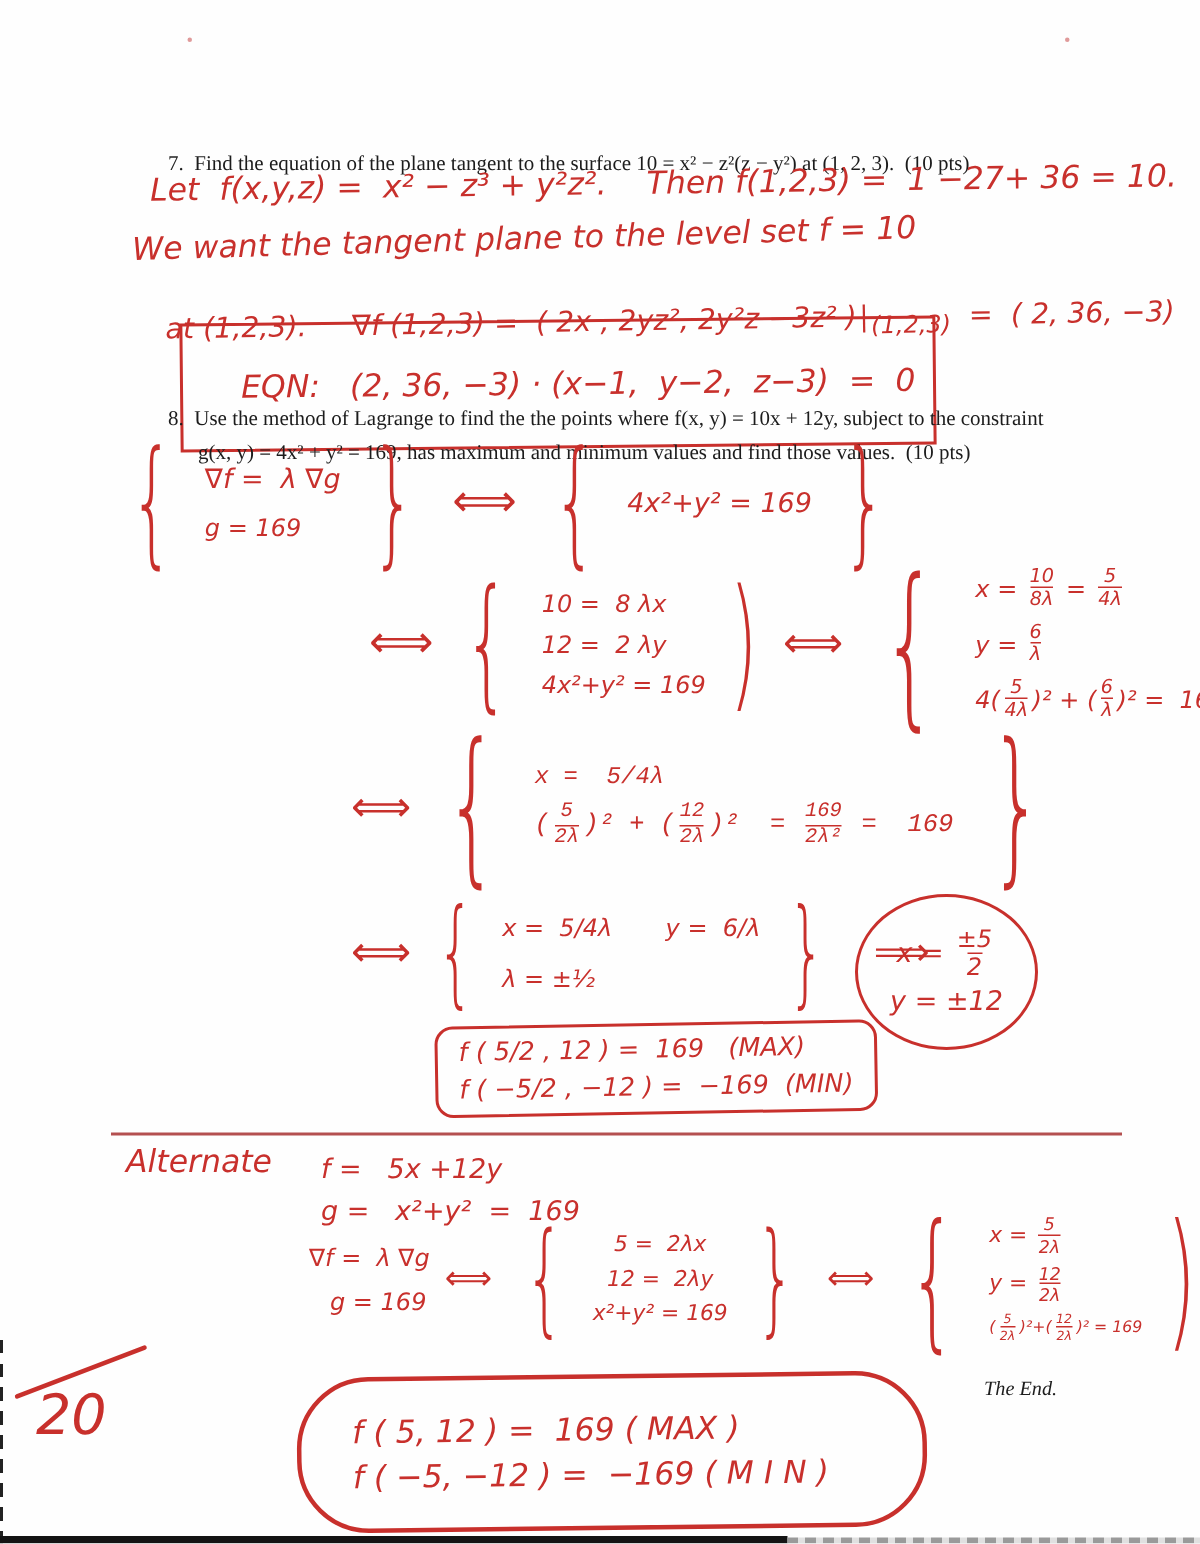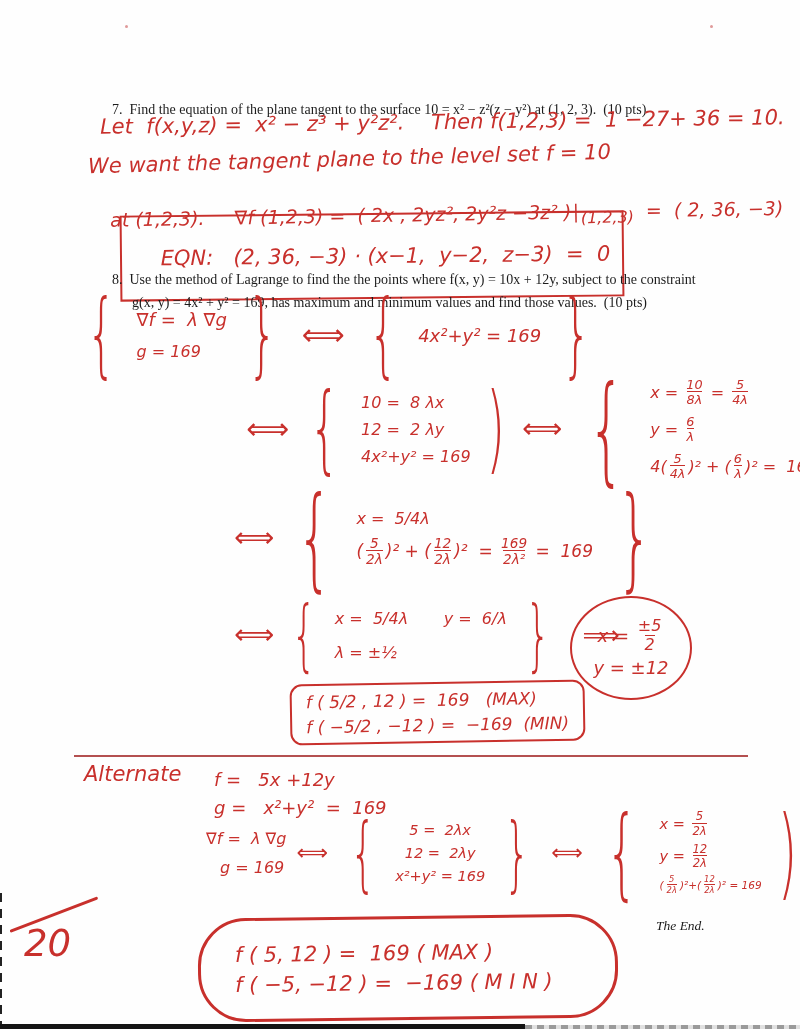--- a/index.html
+++ b/index.html
@@ -103,21 +103,21 @@
         <span>)² + (</span>
         <span class="fr"><i class="nm">6</i><i class="dn">λ</i></span>
         <span>)² =  169</span>
       </span>
     </div>
   </div>
 
   <div class="abs hand row" style="left:234px;top:490px;font-size:16px;">
     <span class="arr" style="font-size:28px;">⟺</span>
     <span class="brace" style="font-size:112px;">{</span>
-    <div class="col" style="gap:8px;">
+    <div class="col" style="gap:8px;font-family:Liberation Mono, monospace;">
       <span>x =  5/4λ</span>
       <span class="mline" style="font-size:17px;">
         <span>(</span>
         <span class="fr"><i class="nm">5</i><i class="dn">2λ</i></span>
         <span>)² + (</span>
         <span class="fr"><i class="nm">12</i><i class="dn">2λ</i></span>
         <span>)²  = </span>
         <span class="fr"><i class="nm">169</i><i class="dn">2λ²</i></span>
         <span> =  169</span>
       </span>

